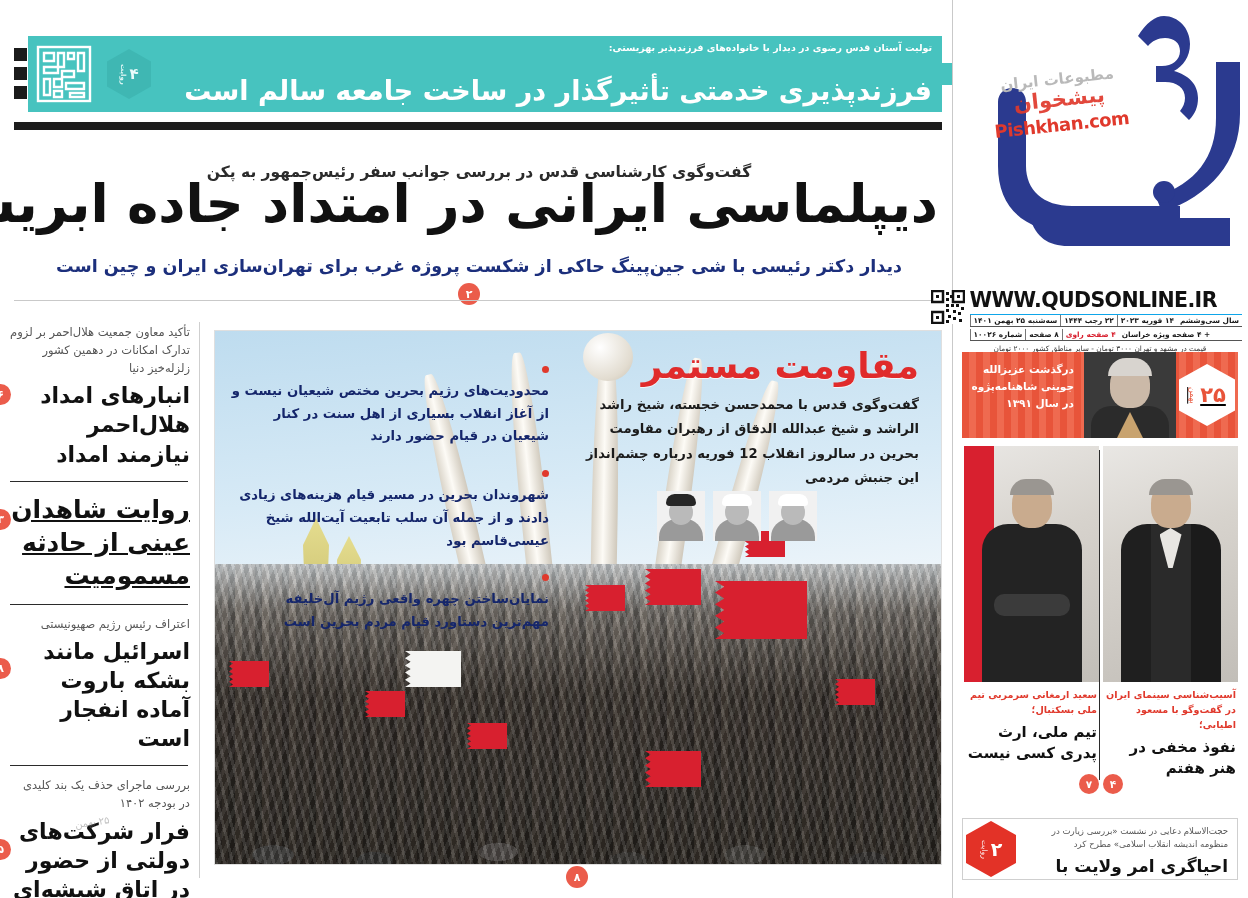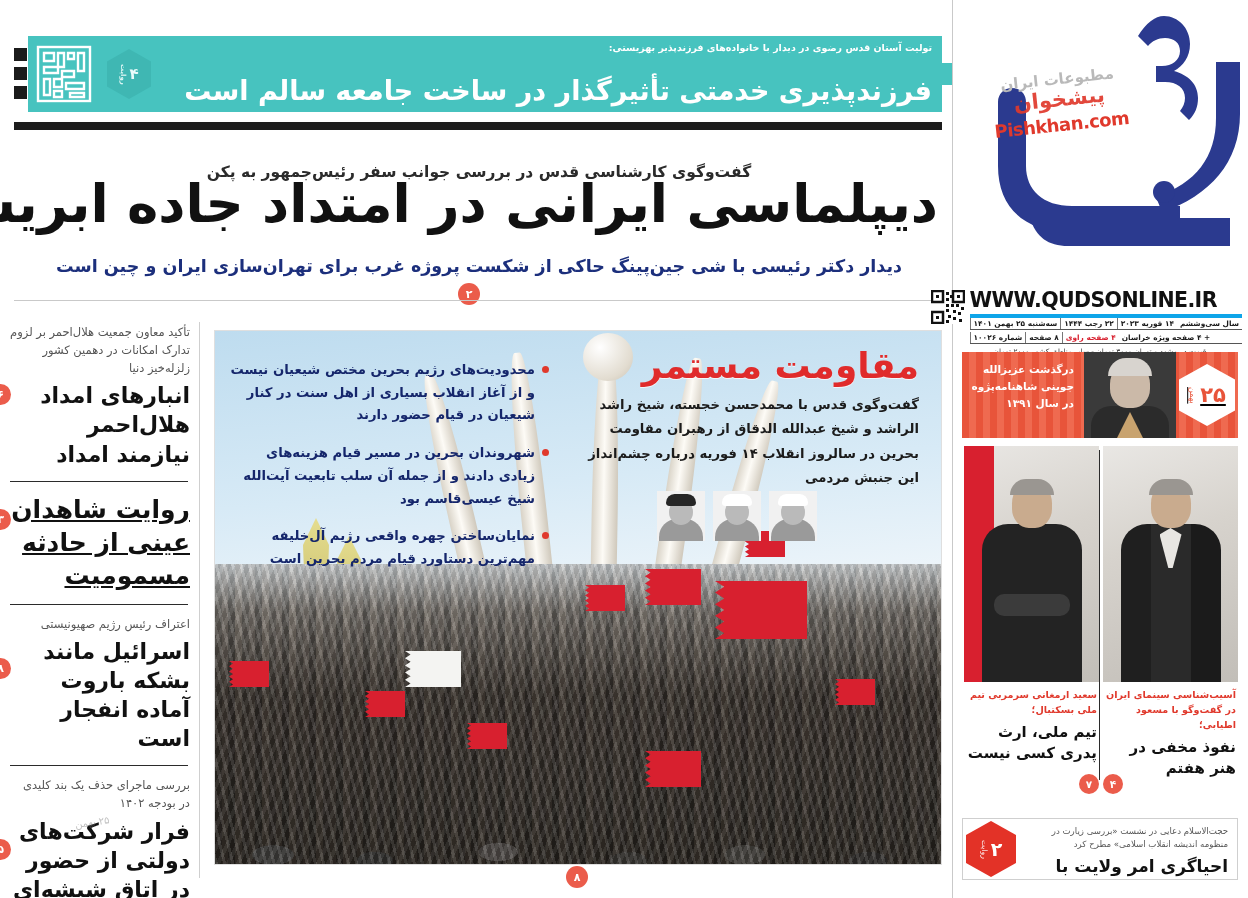--- a/index.html
+++ b/index.html
@@ -172,21 +172,21 @@
     width: 48px; height: 50px; background: #ececec; overflow:hidden; position:relative;
     filter: grayscale(1) contrast(1.05);
   }
   .portrait .head { position:absolute; left:50%; top: 8px; transform:translateX(-50%); width: 24px; height: 26px; border-radius:50%; background:#bdb6ae; }
   .portrait .body { position:absolute; left:50%; bottom:0; transform:translateX(-50%); width: 44px; height: 22px; border-radius: 18px 18px 0 0; background:#9e9892; }
   .portrait .turban { position:absolute; left:50%; top: 3px; transform:translateX(-50%); width: 30px; height: 12px; border-radius: 10px 10px 4px 4px; background:#efefef; }
   .portrait.dark .turban { background:#2a2a2a; }
   .portrait.w .turban { background:#fafafa; }
 
   .bullets { position:absolute; right: 392px; top: 28px; width: 322px; text-align:right; }
-  .bullet { display:flex; flex-direction: row; gap: 7px; margin-bottom: 15px; justify-content: flex-start; }
+  .bullet { display:flex; flex-direction: column; gap: 7px; margin-bottom: 15px; justify-content: flex-start; }
   .bullet .dot { flex: 0 0 7px; width:7px; height:7px; border-radius:50%; background:#e0392c; margin-top: 7px; }
   .bullet .btxt { font-size: 13.2px; font-weight:bold; color:#15266b; line-height: 1.72; }
   .feat-badge {
     position:absolute; left: 342px; bottom: -11px; width: 22px; height: 22px; border-radius:50%;
     background:#eb5c4b; color:#fff; font-size:11px; font-weight:bold;
     display:flex; align-items:center; justify-content:center; z-index: 5;
   }
 
   
   .right-col {
@@ -206,21 +206,21 @@
 
   .masthead-bar { position:absolute; right: 6px; top: 290px; width: 284px; }
   .mb-row { display:flex; flex-direction: row; align-items: stretch; gap: 5px; }
   .qr { width: 34px; height: 34px; flex: 0 0 34px; }
   .mb-right { flex: 1; }
   .site-url {
     font-size: 20.5px; font-weight: bold; color:#111; text-align: left; direction: ltr;
     letter-spacing: -.6px; line-height: 1.05;
   }
   .meta-line {
-    display:flex; flex-direction: row-reverse; border-top:4px solid #0ea5e9; border-bottom:1px solid #555;
+    display:flex; flex-direction: row-reverse; border-top:1px solid #0ea5e9; border-bottom:1px solid #555;
     margin-top: 2px; font-size: 7.4px; color:#1a1a1a; font-weight:600;
   }
   .meta-line span { padding: 1px 3px; border-left: 1px solid #777; white-space: nowrap; }
   .meta-line span:last-child { border-left: none; }
   .meta-line.l2 { border-top: none; }
   .meta-line .red { color:#d8202f; }
   .price-line { font-size: 7.4px; color:#333; text-align:center; margin-top: 3px; }
 
   .today-box {
     position:absolute; right: 10px; top: 352px; width: 276px; height: 86px;
@@ -397,21 +397,21 @@
         <div class="flag" style="left: 530px; top: 200px;"></div>
         <div class="flag" style="left: 14px; top: 330px;"></div>
         <div class="flag mid white" style="left: 190px; top: 320px;"></div>
         <div class="flag" style="left: 150px; top: 360px;"></div>
         <div class="flag" style="left: 252px; top: 392px;"></div>
         <div class="flag mid" style="left: 430px; top: 420px;"></div>
         <div class="flag" style="left: 620px; top: 348px;"></div>
       </div>
 
       <div class="feat-title">مقاومت مستمر</div>
-      <div class="feat-lead">گفت‌وگوی قدس با محمدحسن خجسته، شیخ راشد الراشد و شیخ عبدالله الدقاق از رهبران مقاومت بحرین در سالروز انقلاب ۱۴ فوریه درباره چشم‌انداز این جنبش مردمی</div>
+      <div class="feat-lead">گفت‌وگوی قدس با محمدحسن خجسته، شیخ راشد الراشد و شیخ عبدالله الدقاق از رهبران مقاومت بحرین در سالروز انقلاب 12 فوریه درباره چشم‌انداز این جنبش مردمی</div>
       <div class="portraits">
         <div class="portrait w">
             <div class="body"></div>
             <div class="head"></div>
             <div class="turban"></div>
           </div>
         <div class="portrait w">
             <div class="body"></div>
             <div class="head"></div>
             <div class="turban"></div>

